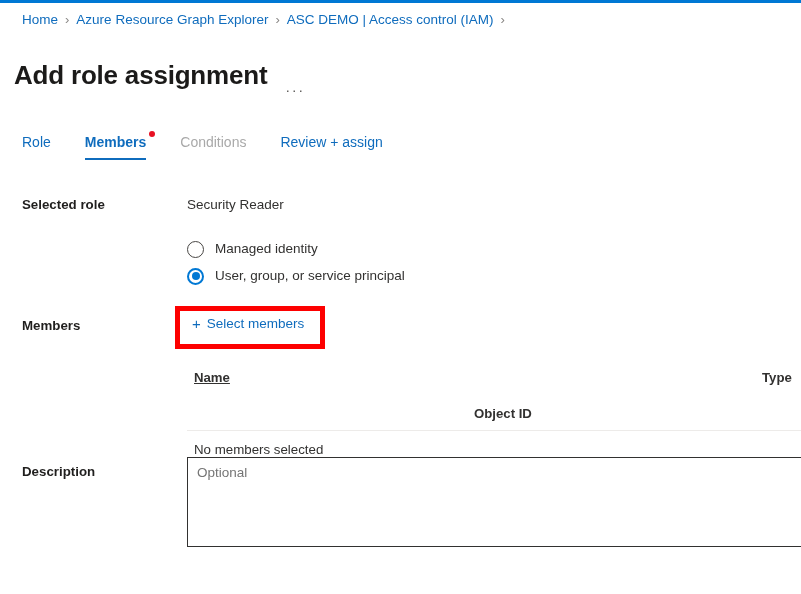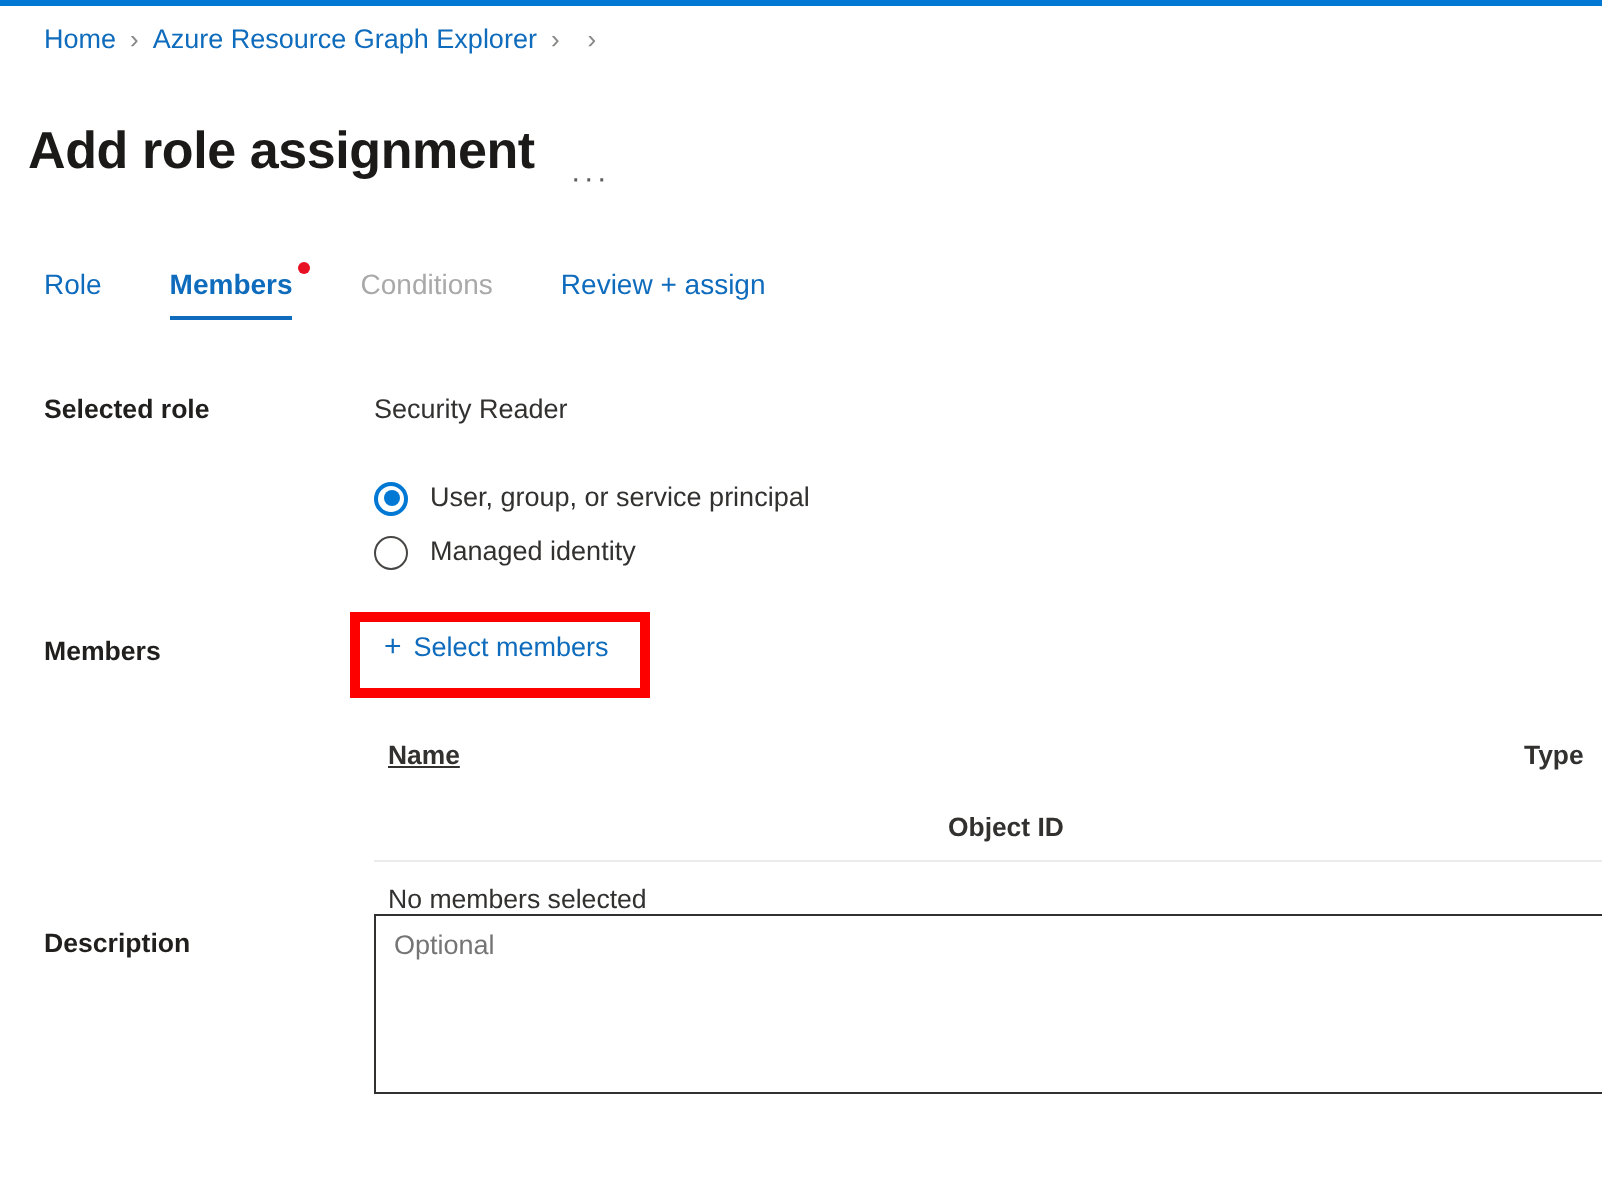--- a/index.html
+++ b/index.html
@@ -246,20 +246,21 @@
 
 <div id="page">
 
   <div id="top-strip"></div>
 
   <nav id="breadcrumb">
     <span class="crumb">Home</span>
     <span class="crumb-sep">›</span>
     <span class="crumb">Azure Resource Graph Explorer</span>
     <span class="crumb-sep">›</span>
+    <span class="crumb">ASC DEMO | Access control (IAM)</span>
     <span class="crumb-sep">›</span>
   </nav>
 
   <div id="title-row">
     <h1 id="page-title">Add role assignment</h1>
     <span id="title-more">···</span>
   </div>
 
   <div id="tabs">
     <div class="tab">
@@ -275,26 +276,26 @@
     <div class="tab">
       <span>Review + assign</span>
     </div>
   </div>
 
   <div class="form-label" id="selected-role-label">Selected role</div>
   <div class="field" id="selected-role-value">Security Reader</div>
 
   <div class="field" id="assign-access-options">
     <div class="radio-row">
+      <span class="radio"></span>
+      <span class="radio-text">Managed identity</span>
+    </div>
+    <div class="radio-row">
       <span class="radio checked"></span>
       <span class="radio-text">User, group, or service principal</span>
-    </div>
-    <div class="radio-row">
-      <span class="radio"></span>
-      <span class="radio-text">Managed identity</span>
     </div>
   </div>
 
   <div class="form-label" id="members-label">Members</div>
 
   <div id="select-members-highlight"></div>
   <div id="select-members-btn">
     <span id="select-members-plus">+</span>
     <span>Select members</span>
   </div>

